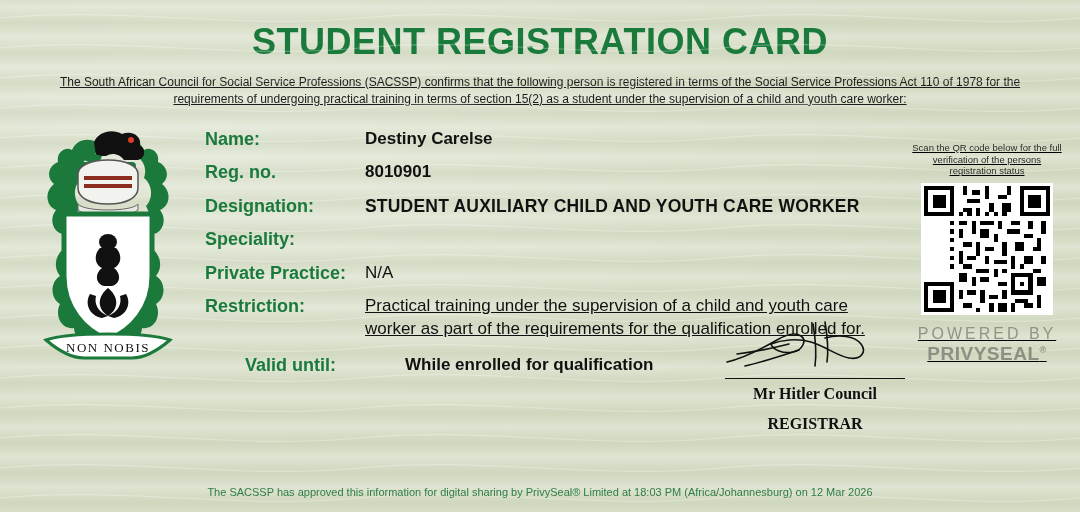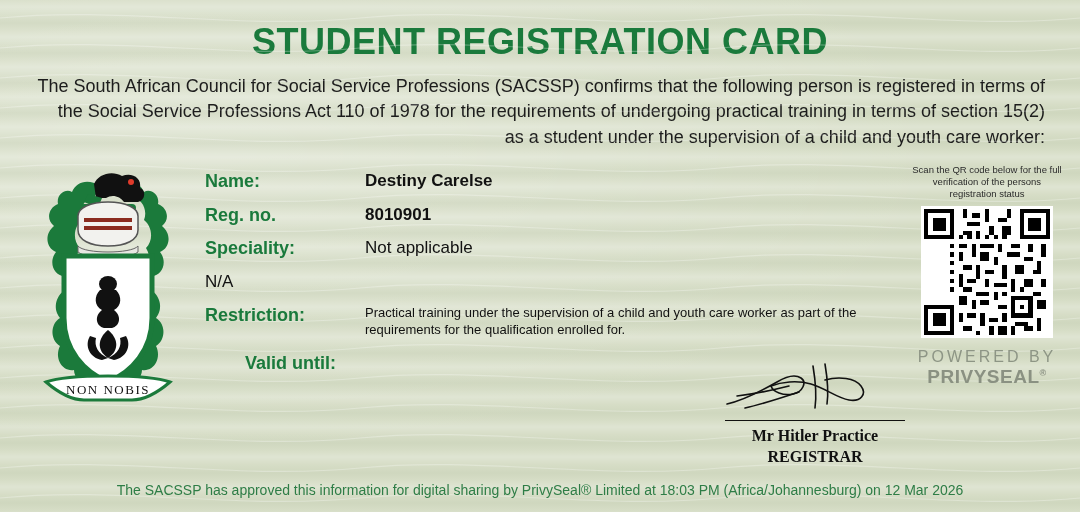--- a/index.html
+++ b/index.html
@@ -42,24 +42,25 @@
     font-size: 36px;
     font-weight: bold;
     color: #1a7a3c;
     letter-spacing: 0.5px;
     padding-top: 22px;
     line-height: 1.1;
   }
   .intro {
     margin: 12px auto 0 auto;
     width: 1010px;
-    text-align: right;
-    font-size: 18px;
+    text-align: center;
+    font-size: 12px;
     line-height: 1.42;
     color: #1c1c1c;
+    text-decoration: underline;
   }
   .body-area {
     position: relative;
     margin-top: 14px;
     height: 300px;
   }
   .crest {
     position: absolute;
     left: 28px;
     top: 4px;
@@ -94,32 +95,34 @@
     font-weight: bold;
   }
   .val.caps {
     font-weight: bold;
     font-size: 17.5px;
     letter-spacing: 0.2px;
   }
   .row.restriction .val {
     max-width: 530px;
     line-height: 1.32;
-    font-size: 13px;
+    font-size: 17px;
+    text-decoration: underline;
   }
   .row.valid {
     margin-top: 14px;
     margin-left: 40px;
   }
   .qr-block {
     position: absolute;
     right: 18px;
-    top: 0;
+    top: 20px;
     width: 150px;
     text-align: center;
+    text-decoration: underline;
   }
   .qr-note {
     font-size: 9.5px;
     color: #2b2b2b;
     line-height: 1.25;
     margin-bottom: 6px;
   }
   .qr {
     width: 132px;
     height: 132px;
@@ -167,29 +170,29 @@
     font-family: "Liberation Serif", serif;
     font-weight: bold;
     font-size: 16px;
     color: #111;
   }
   .registrar-title {
     font-family: "Liberation Serif", serif;
     font-weight: bold;
     font-size: 16px;
     color: #111;
-    margin-top: 3px;
+    margin-top: 12px;
   }
   .footer {
     position: absolute;
     bottom: 14px;
     left: 0;
     width: 100%;
     text-align: center;
-    font-size: 14px;
+    font-size: 11px;
     color: #2e7d46;
   }
 </style>
 </head>
 <body>
 
 <div class="card">
 
   <svg class="wave-layer" viewBox="0 0 1080 512" preserveAspectRatio="none">
     <g stroke="#ffffff" stroke-opacity="0.5" fill="none" stroke-width="1.2">
@@ -264,32 +267,37 @@
     <div class="fields">
       <div class="row">
         <div class="lbl">Name:</div>
         <div class="val bold">Destiny Carelse</div>
       </div>
       <div class="row">
         <div class="lbl">Reg. no.</div>
         <div class="val bold">8010901</div>
       </div>
       <div class="row">
+        <div class="lbl">Designation:</div>
+        <div class="val caps">STUDENT AUXILIARY CHILD AND YOUTH CARE WORKER</div>
+      </div>
+      <div class="row">
         <div class="lbl">Speciality:</div>
-        <div class="val">Not applicable</div>
       </div>
       <div class="row">
+        <div class="lbl">Private Practice:</div>
         <div class="val">N/A</div>
       </div>
       <div class="row restriction">
         <div class="lbl">Restriction:</div>
         <div class="val">Practical training under the supervision of a child and youth care worker as part of the requirements for the qualification enrolled for.</div>
       </div>
       <div class="row valid">
         <div class="lbl">Valid until:</div>
+        <div class="val bold">While enrolled for qualification</div>
       </div>
     </div>
 
     <div class="qr-block">
       <div class="qr-note">Scan the QR code below for the full verification of the persons registration status</div>
       <div class="qr">
         <svg viewBox="0 0 29 29" width="126" height="126" shape-rendering="crispEdges">
           <rect width="29" height="29" fill="#ffffff"></rect>
           <g fill="#000000">
 
@@ -404,21 +412,21 @@
         <g fill="none" stroke="#111" stroke-width="1.6" stroke-linecap="round">
           <path d="M12,44 C30,40 48,30 62,22 C72,16 80,14 86,18 C92,22 88,32 78,34 C68,36 58,32 56,26"></path>
           <path d="M56,26 C66,22 82,20 96,24 C110,28 122,38 134,40 C146,42 152,34 146,26 C140,18 124,16 110,20"></path>
           <path d="M98,6 C100,18 102,34 100,48"></path>
           <path d="M110,4 C112,16 114,30 112,44"></path>
           <path d="M22,36 C40,34 58,30 74,26"></path>
           <path d="M30,48 C48,44 66,38 84,32"></path>
         </g>
       </svg>
       <div class="sig-line"></div>
-      <div class="registrar-name">Mr Hitler Practice</div>
+      <div class="registrar-name">Mr Hitler Council</div>
       <div class="registrar-title">REGISTRAR</div>
     </div>
 
   </div>
 
   <div class="footer">The SACSSP has approved this information for digital sharing by PrivySeal® Limited at 18:03 PM (Africa/Johannesburg) on 12 Mar 2026</div>
 
 </div>
 
 </body></html>

